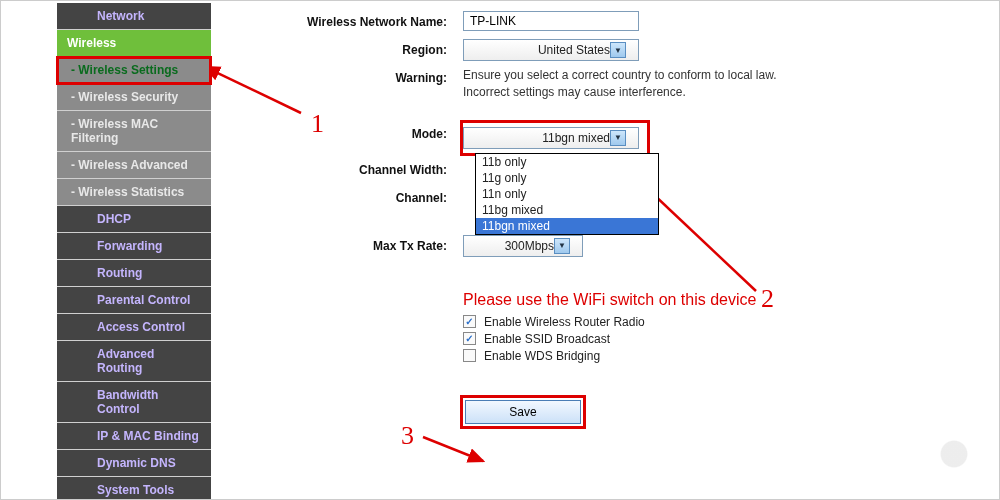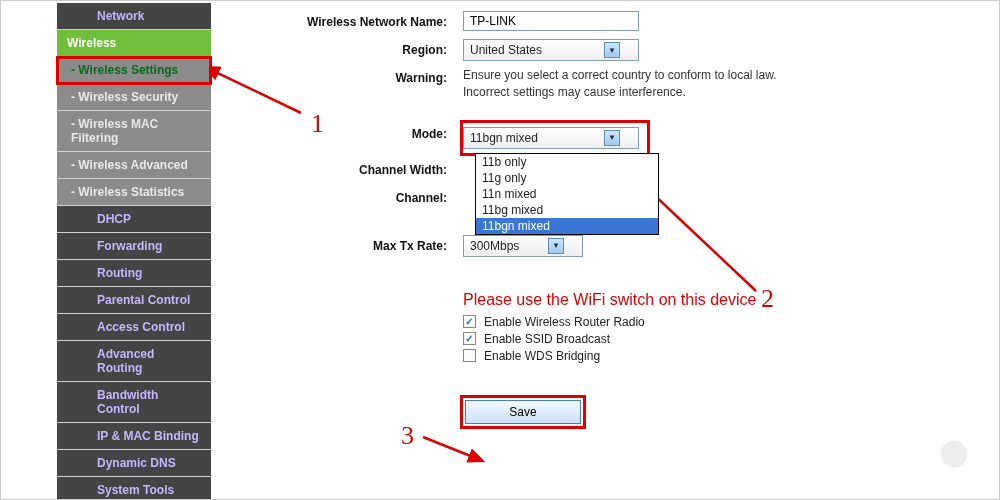--- a/index.html
+++ b/index.html
@@ -11,21 +11,21 @@
   .sidebar-top { background: #444; }
   .sidebar-top.active { background: #6fbf3b; color: #fff; }
   .sidebar-sub { background: #8b8b8b; color: #e8e8e8; font-weight: bold; padding-left: 14px; }
   .sidebar-item.dark { background: #444; color: #c4b5fd; padding-left: 40px; }
   .highlight-box { outline: 3px solid #d00; outline-offset: -2px; position: relative; z-index: 5; }
   .main { flex: 1; background: #fff; position: relative; padding-left: 40px; padding-top: 10px; }
   .form-row { display: flex; align-items: flex-start; margin-bottom: 6px; font-size: 12px; }
   .form-label { width: 212px; text-align: right; padding-right: 16px; font-weight: bold; color: #111; line-height: 22px; }
   .form-value { flex: 1; color: #222; }
   .text-input { border: 1px solid #7f9db9; padding: 2px 6px; height: 20px; width: 176px; font-size: 12px; background: #fff; }
-  .select { border: 1px solid #7f9db9; height: 22px; width: 176px; font-size: 12px; background: linear-gradient(#fff,#eee); display: inline-flex; align-items: center; justify-content: space-between; padding: 0 18px 0 6px; position: relative; }
+  .select { border: 1px solid #7f9db9; height: 22px; width: 176px; font-size: 12px; background: linear-gradient(#fff,#eee); display: inline-flex; align-items: center; justify-content: flex-end; padding: 0 12px 0 6px; position: relative; }
   .select-arrow { width: 16px; height: 16px; background: linear-gradient(#cde6fb,#9fc9ee); border: 1px solid #5a8ec1; display: flex; align-items: center; justify-content: center; font-size: 8px; color: #234; }
   .mode-wrap { position: relative; display: inline-block; outline: 3px solid #d00; padding: 4px 8px 4px 0; outline-offset: 0; }
   .dropdown { position: absolute; top: 100%; left: 12px; width: 184px; border: 1px solid #000; background: #fff; z-index: 10; }
   .dropdown-item { padding: 1px 6px; font-size: 12px; cursor: pointer; }
   .dropdown-item.selected { background: #3a76d6; color: #fff; }
   .warning-text { color: #333; font-size: 12px; line-height: 1.4; }
   .red-note { color: #d00; font-size: 16px; margin: 8px 0 6px 0; }
   .checkbox-row { display: flex; align-items: center; margin: 3px 0; font-size: 12px; color: #222; }
   .checkbox { width: 13px; height: 13px; border: 1px solid #888; margin-right: 8px; display: inline-flex; align-items: center; justify-content: center; font-size: 10px; background: #fafafa; }
   .checkbox.checked::after { content: "✓"; color: #2a6fc9; font-weight: bold; }
@@ -93,21 +93,21 @@
       <div class="form-label">Mode:</div>
       <div class="form-value">
         <span class="mode-wrap">
           <div class="select">
             <span>11bgn mixed</span>
             <span class="select-arrow">▼</span>
           </div>
           <div class="dropdown">
             <div class="dropdown-item">11b only</div>
             <div class="dropdown-item">11g only</div>
-            <div class="dropdown-item">11n mixed</div>
+            <div class="dropdown-item">11n only</div>
             <div class="dropdown-item">11bg mixed</div>
             <div class="dropdown-item selected">11bgn mixed</div>
           </div>
         </span>
       </div>
     </div>
 
     <div class="form-row">
       <div class="form-label">Channel Width:</div>
       <div class="form-value"></div>

